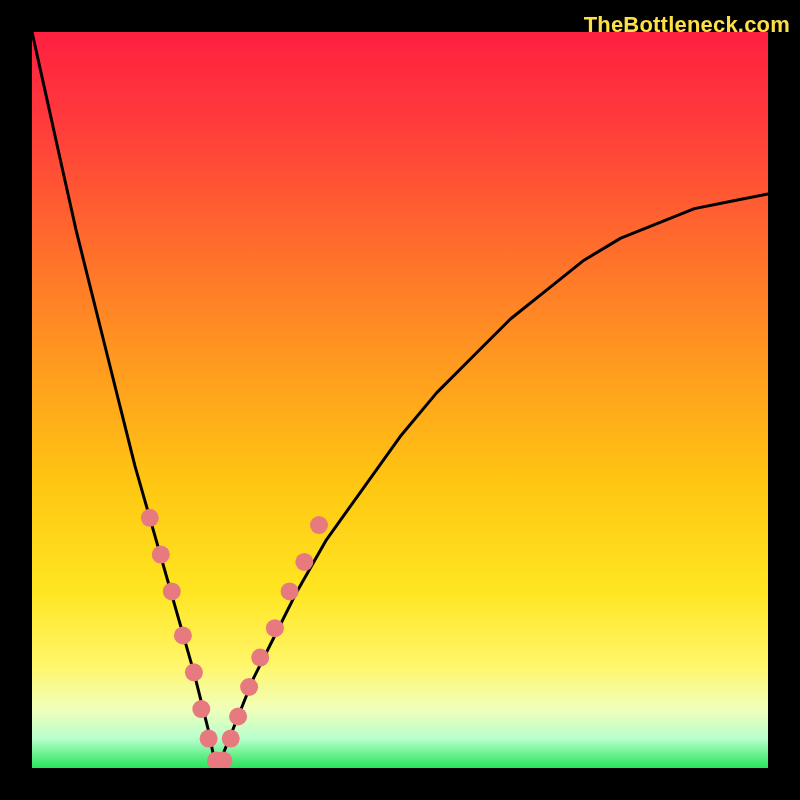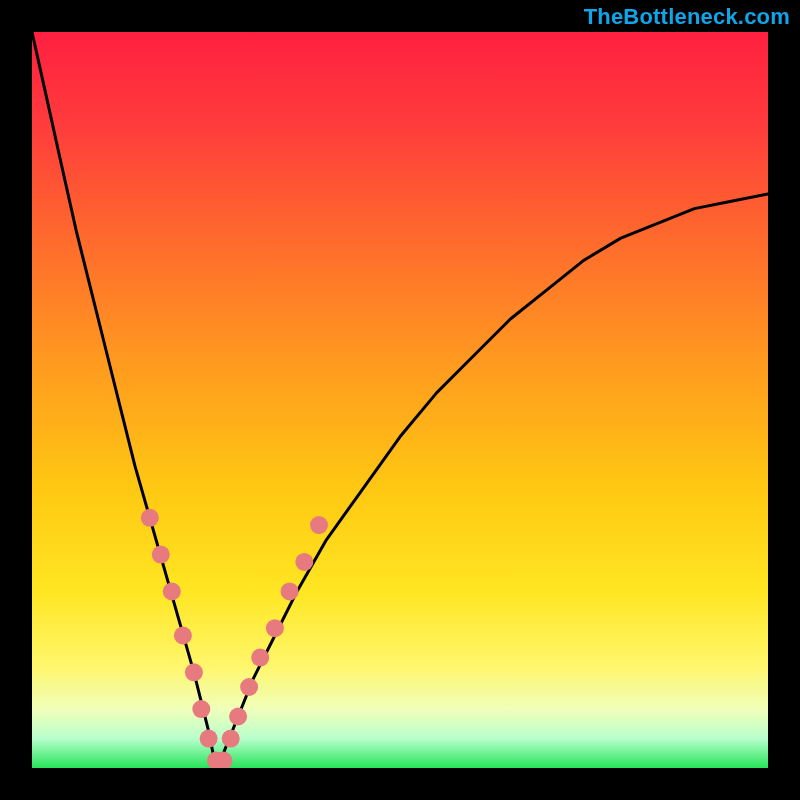--- a/index.html
+++ b/index.html
@@ -35,26 +35,26 @@
   }
   svg.curve {
     position: absolute;
     left: 0;
     top: 0;
     width: 736px;
     height: 736px;
   }
   .wm {
     position: absolute;
-    top: 4px;
+    top: 12px;
     right: 10px;
     font-family: Arial, Helvetica, sans-serif;
     font-size: 22px;
     font-weight: 600;
-    color: #0ea5e9;
+    color: #fde047;
     letter-spacing: 0.2px;
     text-align: center;
   }
 </style>
 </head>
 <body>
 <div class="frame">
   <div class="plot">
     <svg class="gradient" viewBox="0 0 736 736" preserveAspectRatio="none">
       <defs>

